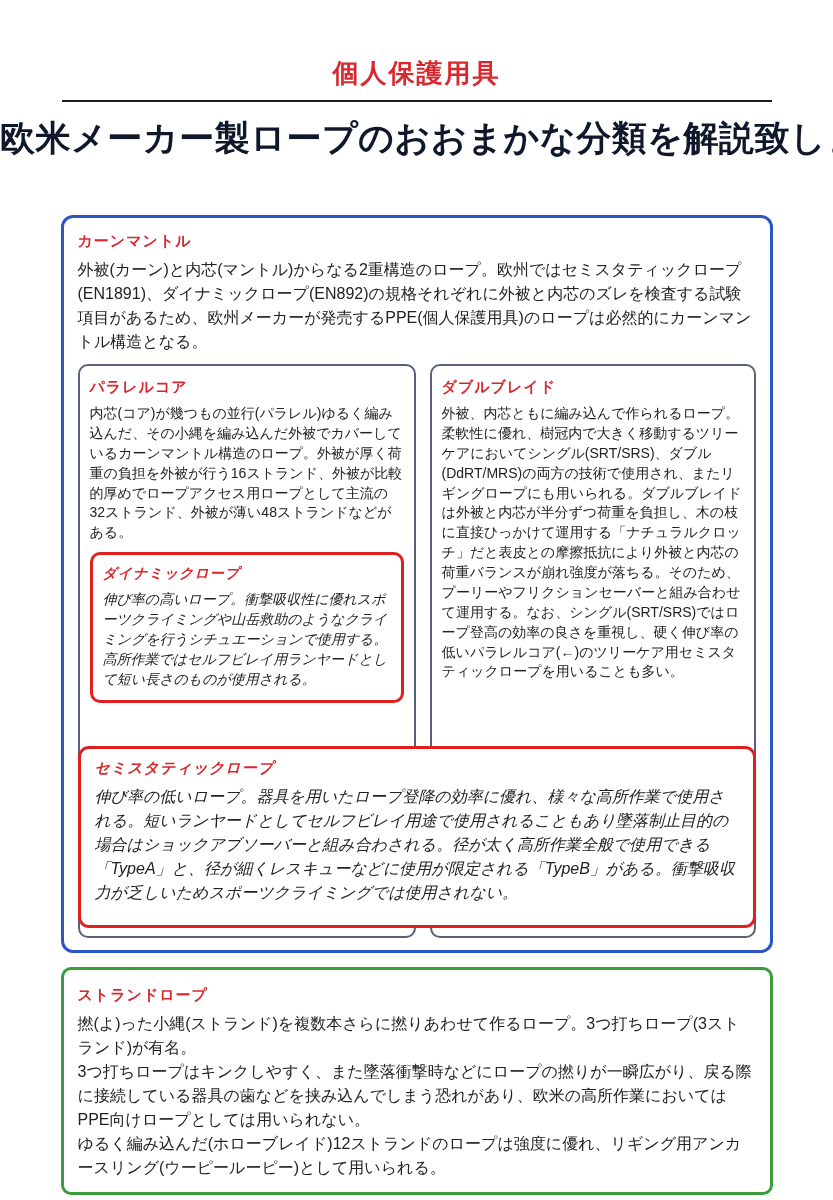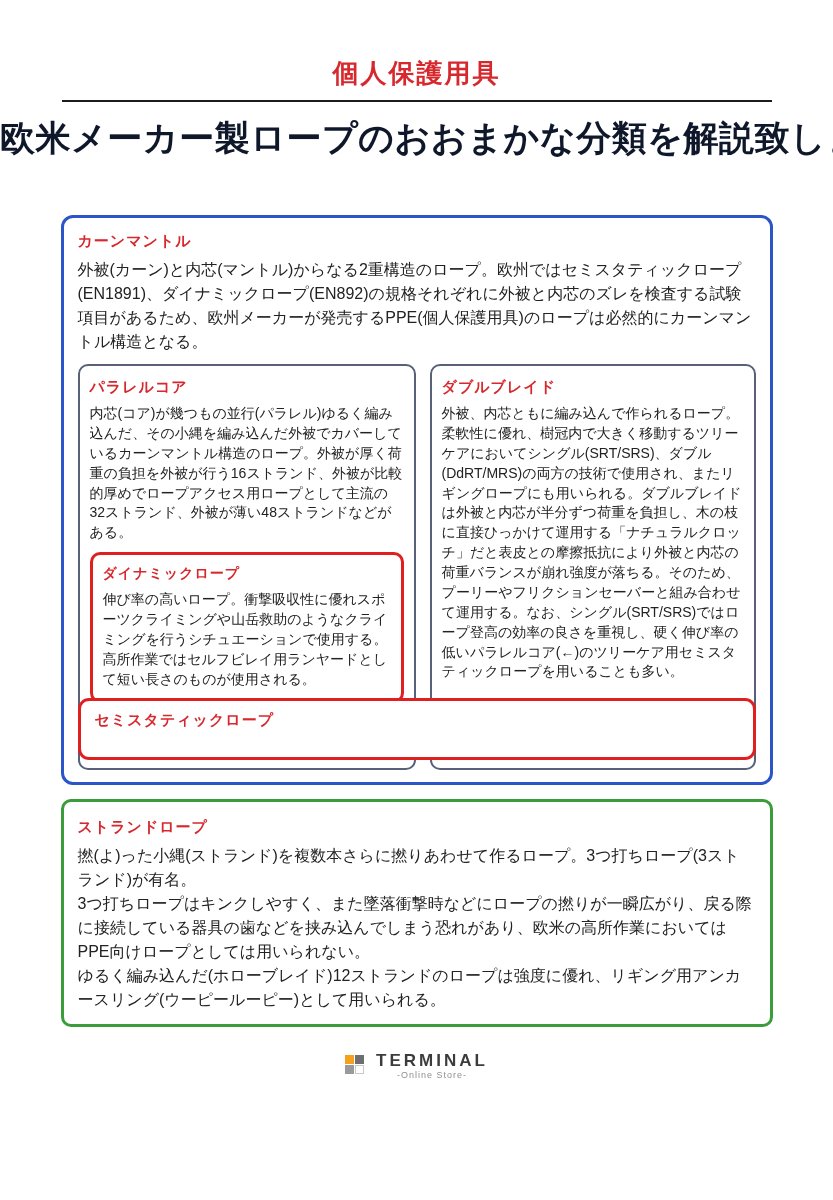--- a/index.html
+++ b/index.html
@@ -54,35 +54,36 @@
     margin: 53px auto 0 auto;
     border: 3px solid #2b55c8;
     border-radius: 12px;
     padding: 10px 14px 12px 14px;
   }
   .columns {
     display: flex;
     gap: 14px;
     margin-top: 10px;
     position: relative;
-    height: 406px;
+    height: 574px;
   }
   .col {
     border: 2px solid #58607a;
     border-radius: 10px;
     padding: 8px 10px;
     background: #ffffff;
   }
   .col-left  { flex: 1.04; }
   .col-right { flex: 1; }
   .col .body-text { font-size: 14px; line-height: 1.42; }
   .red-box {
     border: 3px solid #e01f1f;
     border-radius: 10px;
     background: #ffffff;
+    font-style: italic;
   }
   .dynamic-box {
     margin-top: 9px;
     padding: 6px 10px 10px 10px;
   }
   .dynamic-box .box-heading { font-size: 14px; }
   .semistatic-box {
     position: absolute;
     left: 0; right: 0; bottom: 10px;
     z-index: 2;
@@ -154,20 +155,21 @@
       </div>
     </div>
 
     <div class="box col col-right">
       <div class="box-heading">ダブルブレイド</div>
       <p class="body-text">外被、内芯ともに編み込んで作られるロープ。柔軟性に優れ、樹冠内で大きく移動するツリーケアにおいてシングル(SRT/SRS)、ダブル(DdRT/MRS)の両方の技術で使用され、またリギングロープにも用いられる。ダブルブレイドは外被と内芯が半分ずつ荷重を負担し、木の枝に直接ひっかけて運用する「ナチュラルクロッチ」だと表皮との摩擦抵抗により外被と内芯の荷重バランスが崩れ強度が落ちる。そのため、プーリーやフリクションセーバーと組み合わせて運用する。なお、シングル(SRT/SRS)ではロープ登高の効率の良さを重視し、硬く伸び率の低いパラレルコア(←)のツリーケア用セミスタティックロープを用いることも多い。</p>
     </div>
 
     <div class="red-box semistatic-box">
       <div class="box-heading">セミスタティックロープ</div>
+      <p class="body-text">伸び率の低いロープ。器具を用いたロープ登降の効率に優れ、様々な高所作業で使用される。短いランヤードとしてセルフビレイ用途で使用されることもあり墜落制止目的の場合はショックアブソーバーと組み合わされる。径が太く高所作業全般で使用できる「TypeA」と、径が細くレスキューなどに使用が限定される「TypeB」がある。衝撃吸収力が乏しいためスポーツクライミングでは使用されない。</p>
     </div>
   </div>
 </section>
 
 <section class="box section-green">
   <div class="box-heading">ストランドロープ</div>
   <p class="body-text">撚(よ)った小縄(ストランド)を複数本さらに撚りあわせて作るロープ。3つ打ちロープ(3ストランド)が有名。
 3つ打ちロープはキンクしやすく、また墜落衝撃時などにロープの撚りが一瞬広がり、戻る際に接続している器具の歯などを挟み込んでしまう恐れがあり、欧米の高所作業においてはPPE向けロープとしては用いられない。
 ゆるく編み込んだ(ホローブレイド)12ストランドのロープは強度に優れ、リギング用アンカースリング(ウーピールーピー)として用いられる。</p>
 </section>

